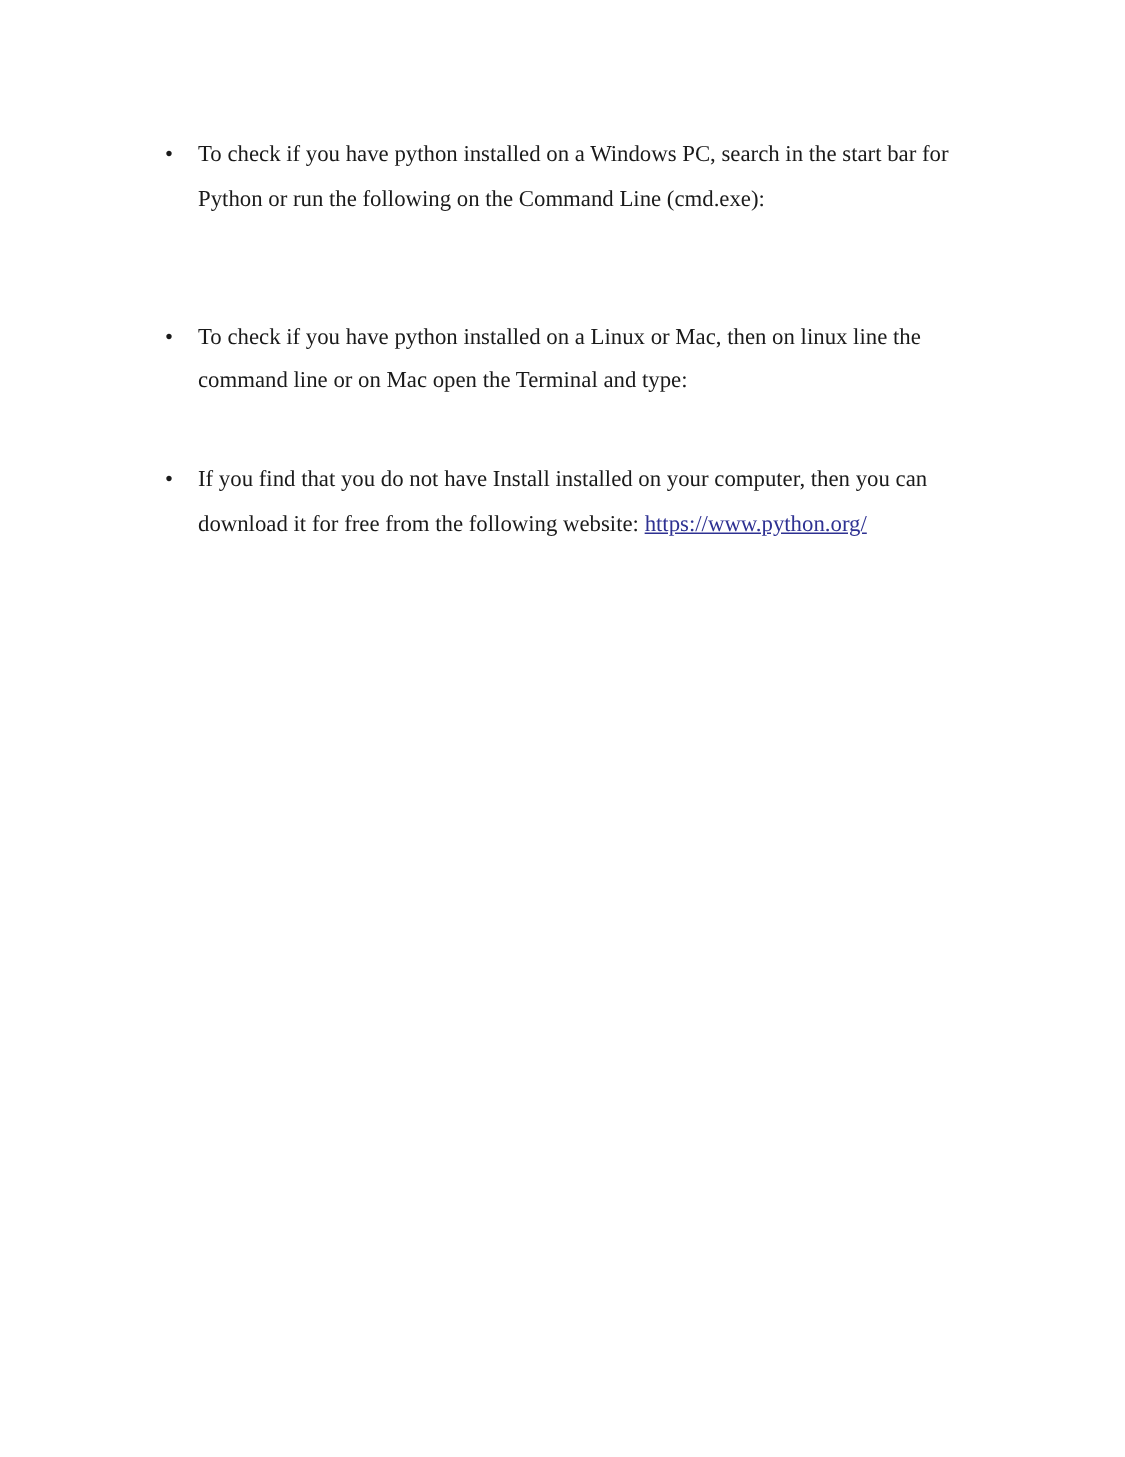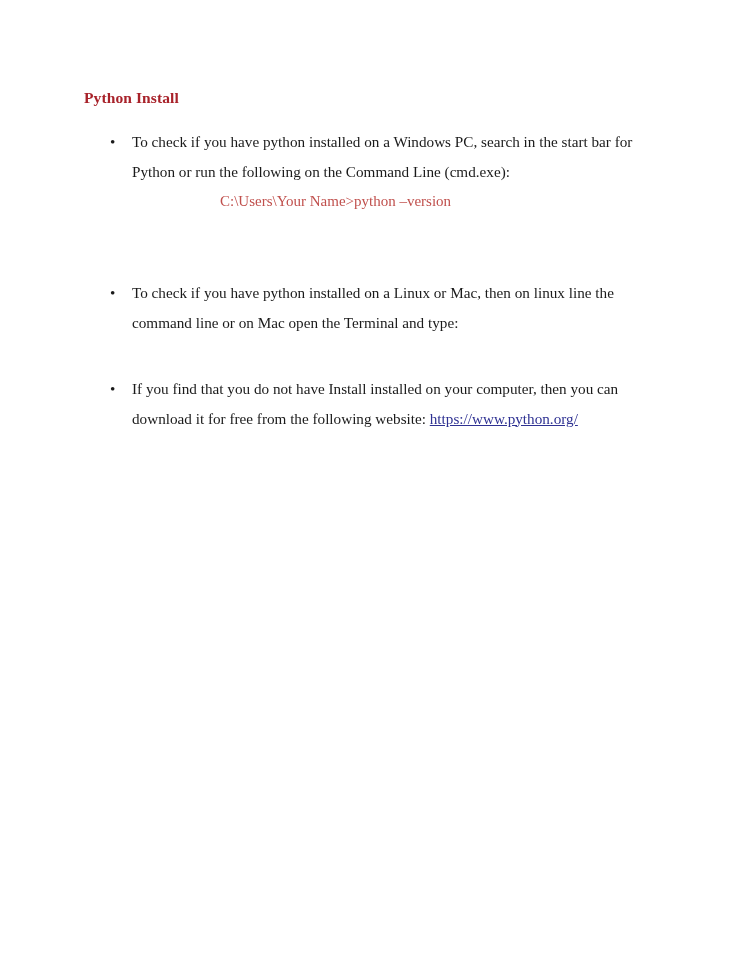--- a/index.html
+++ b/index.html
@@ -93,31 +93,29 @@
     color: #2e3192;
     text-underline-offset: 1px;
   }
 </style>
 </head>
 <body>
 
 <div class="page">
   <div class="content">
 
-    <h1 class="doc-title">Python Install</h1>
 
 
     <ul class="bullet-list">
 
       <li class="bullet-item">
         <span class="bullet-marker">•</span>
         <span class="bullet-text">To check if you have python installed on a Windows PC, search in the start bar for Python or run the following on the Command Line (cmd.exe):</span>
       </li>
 
-      <p class="command-line">C:\Users\Your Name&gt;python –version</p>
 
       <div class="gap-large"></div>
 
       <li class="bullet-item">
         <span class="bullet-marker">•</span>
         <span class="bullet-text">To check if you have python installed on a Linux or Mac, then on linux line the command line or on Mac open the Terminal and type:</span>
       </li>
 
 
       <div class="gap-medium"></div>

